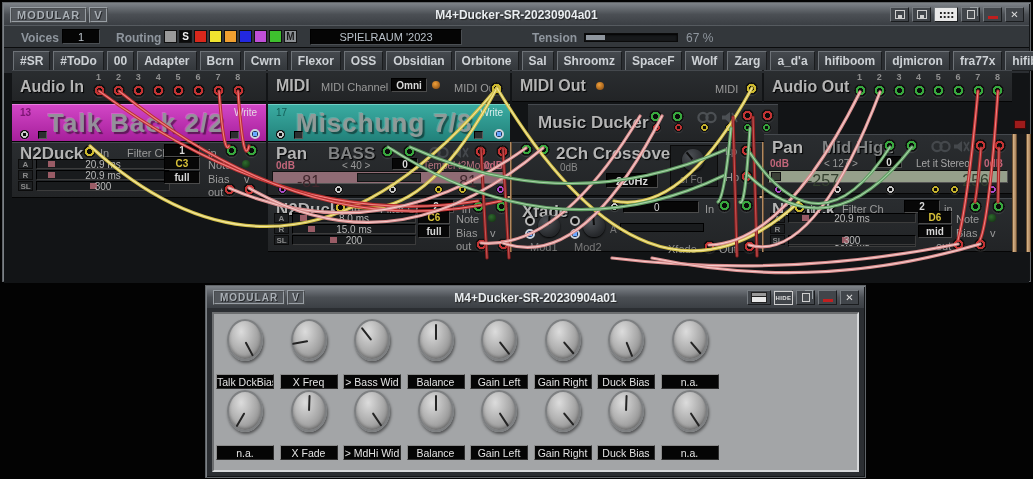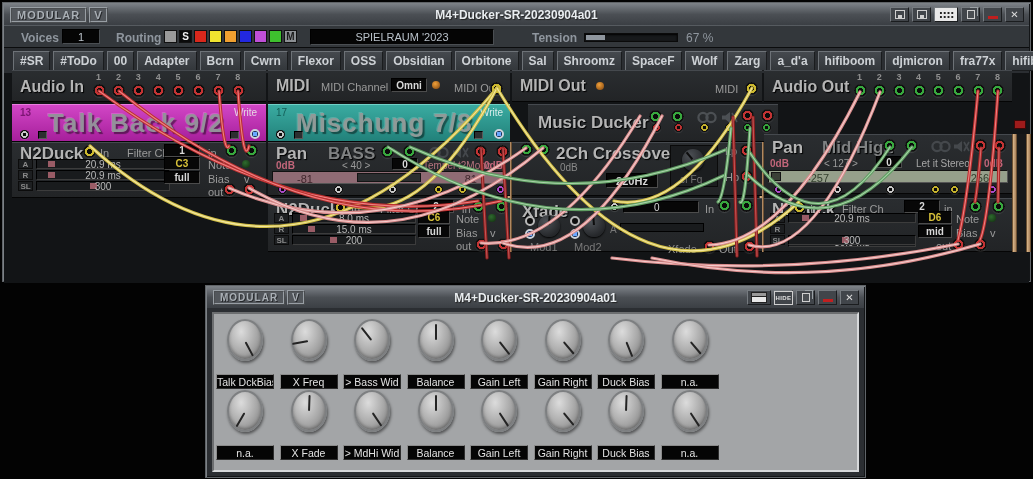--- a/index.html
+++ b/index.html
@@ -52,21 +52,21 @@
   .c-red{--c:#c43434;} .c-green{--c:#38a93e;} .c-yellow{--c:#cdb92f;} .c-white{--c:#cfcfcf;} .c-purple{--c:#b14ecf;}
   .led{position:absolute;width:8px;height:8px;border-radius:50%;}
   .led-orange{background:radial-gradient(circle at 40% 35%,#f0a03a,#7c420e);}
   .led-dark{background:radial-gradient(circle at 40% 35%,#2f6b2f,#102c0e);}
   .vbox{position:absolute;background:#070707;border:1px solid;border-color:#000 #4c4c4c #4c4c4c #000;color:#d8d8d8;font-weight:bold;font-size:10px;text-align:center;line-height:12px;}
   .vbox.y{color:#d8c23a;}
   .chip{position:absolute;background:#1d1f21;border:1px solid #0c0c0c;color:#8a8a8a;font-weight:bold;font-size:8px;line-height:9px;text-align:center;}
   .trk{position:absolute;background:#191b1d;border:1px solid;border-color:#000 #3c3c3c #3c3c3c #000;}
   .trk i.th{position:absolute;top:1px;bottom:1px;width:7px;background:#9a5c66;}
   .trk b.tv{position:absolute;inset:0;text-align:center;font-weight:normal;font-size:10px;line-height:9px;color:#b8b8b8;}
-  .pslider{position:absolute;border:1px solid;border-color:#111 #555 #555 #111;font-size:11px;}
+  .pslider{position:absolute;border:1px solid;border-color:#111 #555 #555 #111;font-size:16px;}
   .radio{position:absolute;width:10px;height:10px;border-radius:50%;border:2px solid #b9b9b9;background:#0d0d0d;}
   .radio.on{border-color:#cdd4dc;background:radial-gradient(circle,#6aa8ff 0 2.4px,#0d2a55 2.4px);}
   .mbtn{position:absolute;width:9px;height:8px;background:#2c2e30;border:1px solid;border-color:#000 #5a5a5a #5a5a5a #000;}
   .dknob{position:absolute;width:22px;height:22px;border-radius:50%;background:radial-gradient(circle at 35% 30%,#4d5156,#25272a 72%);box-shadow:0 1px 2px #000;}
   .dknob i{position:absolute;left:50%;top:1px;width:2px;height:9px;margin-left:-1px;background:#0d0d0d;transform-origin:50% 10px;}
   .rail{position:absolute;width:5px;background:linear-gradient(90deg,#dab88c,#a8805a);border-left:1px solid #6e5234;border-right:1px solid #6e5234;}
   .chain{position:absolute;opacity:.85;}
   .mute{position:absolute;opacity:.85;}
 
   
@@ -116,21 +116,21 @@
           <div class="swatch" style="background: rgb(154, 154, 154);"></div>
           <div class="swatch" style="background: rgb(10, 10, 10); color: rgb(240, 240, 240);">S</div>
           <div class="swatch" style="background: rgb(217, 40, 28);"></div>
           <div class="swatch" style="background: rgb(240, 227, 47);"></div>
           <div class="swatch" style="background: rgb(240, 160, 48);"></div>
           <div class="swatch" style="background: rgb(34, 40, 224);"></div>
           <div class="swatch" style="background: rgb(192, 79, 216);"></div>
           <div class="swatch" style="background: rgb(62, 192, 46);"></div>
           <div class="swatch" style="background: rgb(140, 144, 148); color: rgb(26, 26, 26);">M</div>
         </span>
-      <span class="blackbox abs" style="left:306px;top:3px;width:184px;height:16px;line-height:15px;">SPIELRAUM '2023</span>
+      <span class="blackbox abs" style="left:306px;top:3px;width:152px;height:16px;line-height:15px;">SPIELRAUM '2023</span>
       <span class="tlabel abs" style="left:528px;top:5px;">Tension</span>
       <span class="tension-track">
           <span class="tension-fill" id="tensionfill" style="width: 21%;"></span>
         </span>
       <span class="tlabel abs" style="left:682px;top:5px;font-weight:normal;">67 %</span>
     </div>
 
     <div class="tabs" id="tabbar">
         <div class="tab">#SR</div>
         <div class="tab">#ToDo</div>
@@ -219,21 +219,21 @@
         <span class="jack c-green" style="left: 188px; top: 13px;"></span>
         <span class="pnum" style="left: 211.2px; top: 1px;">7</span>
         <span class="jack c-green" style="left: 207.7px; top: 13px;"></span>
         <span class="pnum" style="left: 230.9px; top: 1px;">8</span>
         <span class="jack c-green" style="left: 227.4px; top: 13px;"></span>
       </div>
   </div>
 
   <div class="m" style="left:12px;top:104px;width:254px;height:38px;background:linear-gradient(#d246c6,#a61f9b);border-top:1px solid #ea7ddf;">
     <span class="lab10" style="left:8px;top:2px;color:#7c1573;font-weight:bold;">13</span>
-    <span class="bigt" style="left:36px;top:3px;">Talk Back 9/2</span>
+    <span class="bigt" style="left:36px;top:3px;">Talk Back 2/2</span>
     <span class="lab10" style="left:222px;top:2px;color:#e6d6e4;">Write</span>
     <span class="jack sm c-white" style="left:8px;top:25px;"></span>
     <span class="mbtn" style="left:26px;top:26px;"></span>
     <span class="mbtn" style="left:218px;top:26px;"></span>
     <span class="radio on" style="left:238px;top:24px;"></span>
   </div>
 
   <div class="m" style="left:268px;top:104px;width:242px;height:38px;background:linear-gradient(#3aaba1,#22817a);border-top:1px solid #6fd0c6;">
     <span class="lab10" style="left:8px;top:2px;color:#135c56;font-weight:normal;">17</span>
     <span class="bigt" style="left:28px;top:3px;color:#8f9a98;">Mischung 7/8</span>

